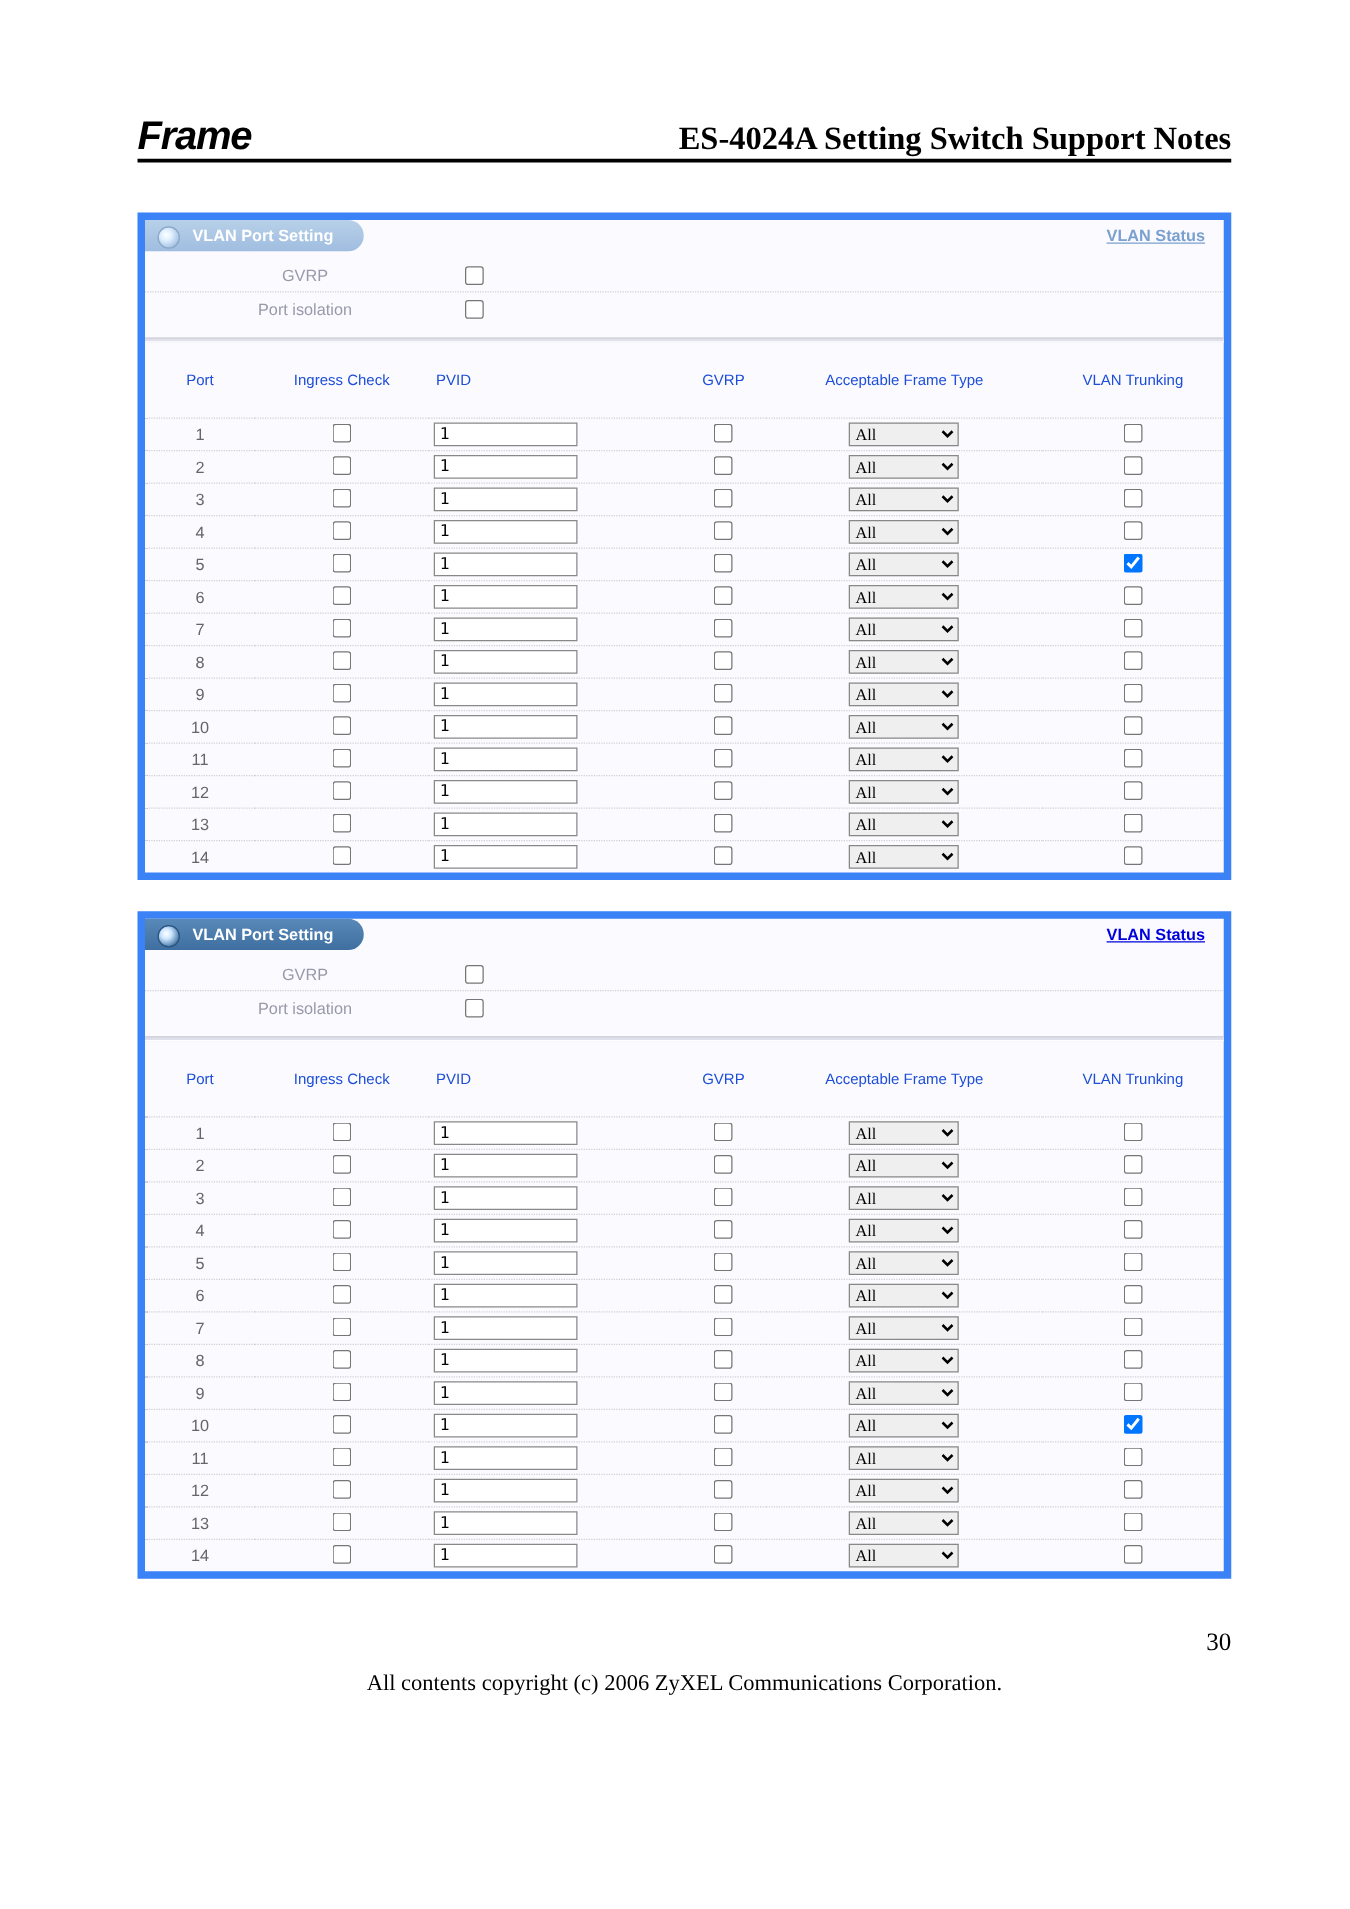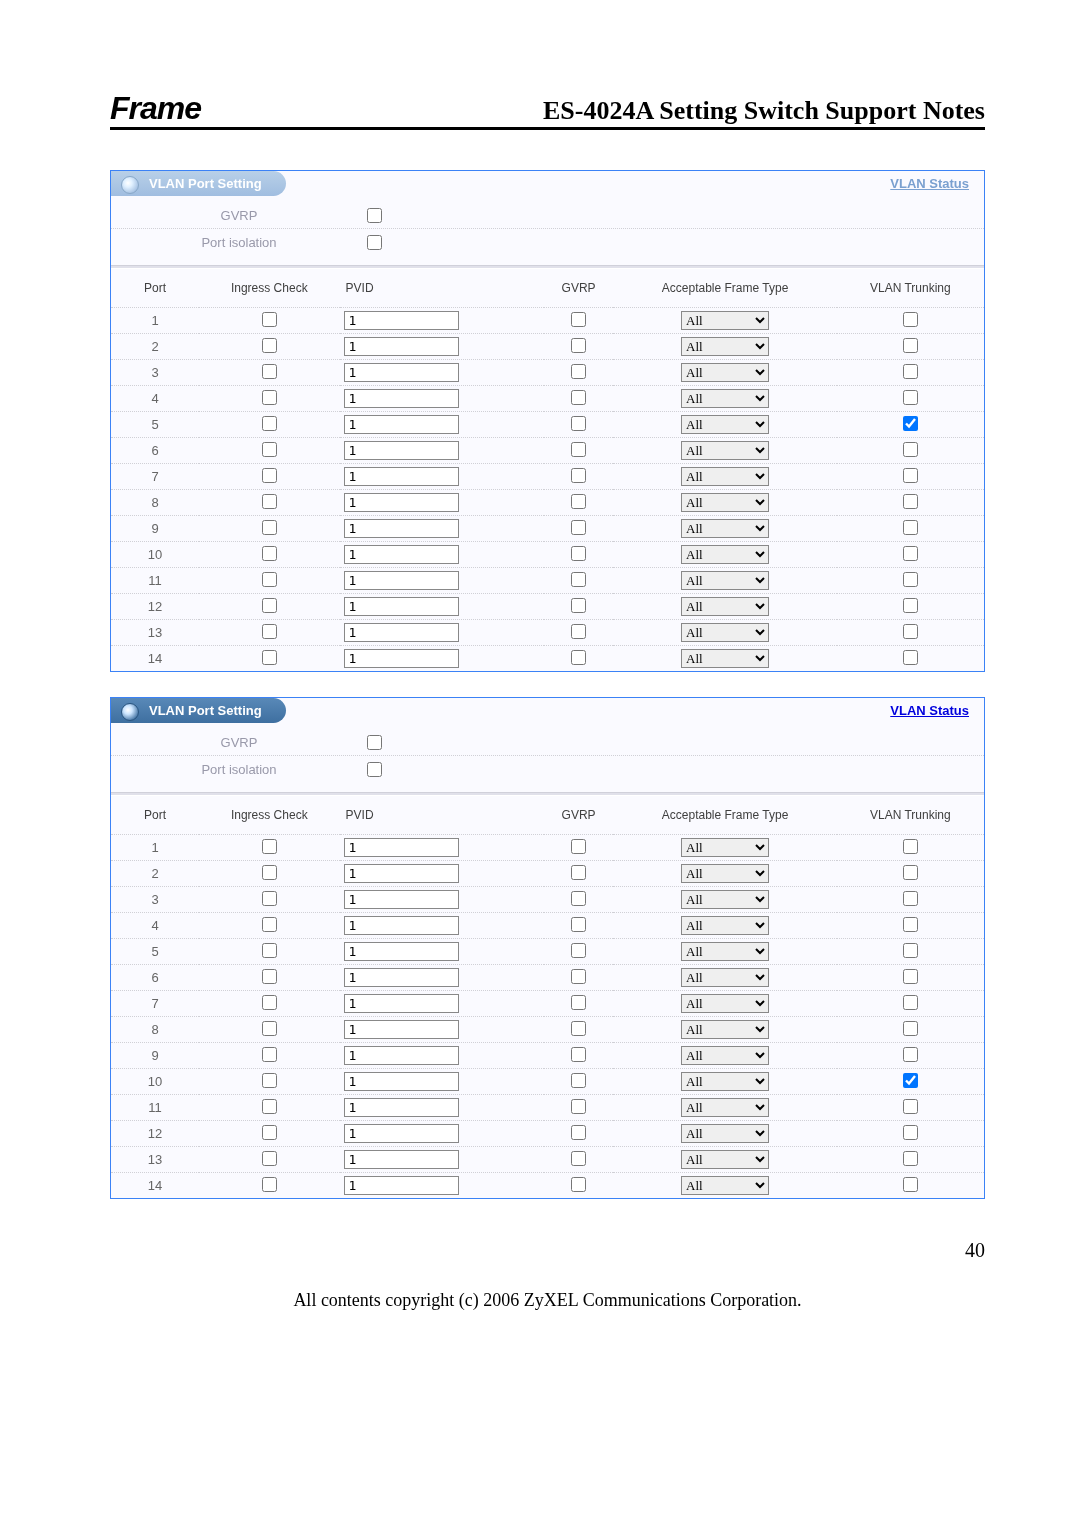--- a/index.html
+++ b/index.html
@@ -1,42 +1,42 @@
 <!DOCTYPE html>
 <html><head>
 <meta charset="utf-8">
 <style>
 body{margin:0;font-family:"Times New Roman",serif;background:#fff;width:1080px;color:#000}
 .page{padding:90px 95px 30px 110px}
 .header{display:flex;justify-content:space-between;align-items:baseline;border-bottom:3px solid #000;margin-bottom:40px}
 .logo{font-family:Arial,sans-serif;font-weight:900;font-style:italic;font-size:32px;letter-spacing:-1px}
 .title{font-weight:700;font-size:26px}
-.panel{border:1px solid #3b82f6;background:#fafaff;font-family:Verdana,Arial,sans-serif;font-size:13px;color:#555;margin-bottom:25px}
+.panel{border:6px solid #3b82f6;background:#fafaff;font-family:Verdana,Arial,sans-serif;font-size:13px;color:#555;margin-bottom:25px}
 .titlebar{display:flex;justify-content:space-between;align-items:center;padding:0 15px 0 0}
 .tab{position:relative;background:linear-gradient(#5989b8,#3e6fa0);color:#fff;font-weight:700;font-size:13px;padding:5px 24px 5px 38px;border-radius:0 20px 20px 0;display:inline-block}
 .tab:before{content:"";position:absolute;left:10px;top:5px;width:16px;height:16px;border-radius:50%;background:radial-gradient(circle at 6px 6px,#fff,#cde6ff 30%,#3e6fa0 80%);border:1px solid #2a5580}
 .tab.faded{background:linear-gradient(#b8d0e8,#a0bde0)}
 .tab.faded:before{background:radial-gradient(circle at 6px 6px,#fff,#e0f0ff 30%,#a0bde0 80%);border-color:#88a8c8}
 .statuslink{color:#00d;text-decoration:underline;font-size:13px;font-weight:700}
 .statuslink.faded{color:#7aa0d0}
 .toprows{padding:6px 0 10px 0}
 .toprow{display:flex;align-items:center;height:26px;border-bottom:1px dotted #d0d0d6}
 .toprow:last-child{border-bottom:none}
 .toprow .lbl{width:256px;text-align:center;color:#99a}
 .hr{height:2px;background:#e0e0ea;border-top:1px solid #d0d0da;border-bottom:1px solid #fff;margin:0}
 table{width:100%;border-collapse:collapse}
-th{color:#404040;font-weight:400;font-size:12px;padding:12px 4px;text-align:center}
+th{color:#1d4ed8;font-weight:400;font-size:12px;padding:23px 4px;text-align:center}
 td{text-align:center;padding:3px 4px;border-top:1px dotted #d0d0d6;color:#666}
 td:first-child,th:first-child{width:80px}
 input[type=checkbox]{width:15px;height:15px;margin:0}
 .pvid{width:105px;border:1px solid #888;font-size:13px;padding:1px 4px;font-family:monospace;background:#fff}
 select{border:1px solid #888;font-size:13px;font-family:"Times New Roman",serif;width:88px;background:#efefef}
 .sect{font-size:22px;margin:10px 0 22px 0}
 .foot{text-align:right;font-size:20px;margin-top:40px}
-.copy{text-align:center;font-size:18px;margin-top:28px}
+.copy{text-align:center;font-size:18px;margin-top:10px}
 </style>
 </head>
 <body>
 
 <div class="page">
   <div class="header">
     <span class="logo">Frame</span>
     <span class="title">ES-4024A Setting Switch Support Notes</span>
   </div>
 
@@ -323,15 +323,15 @@
             <td style="text-align:left"><input class="pvid" value="1" style=""></td>
             <td><input type="checkbox" style=""></td>
             <td><select><option>All</option></select></td>
             <td><input type="checkbox" style=""></td>
           </tr>
         </tbody>
     </table>
   </div>
 
 
-  <div class="foot">40</div>
+  <div class="foot">30</div>
   <div class="copy">All contents copyright (c) 2006 ZyXEL Communications Corporation.</div>
 </div>
 
 </body></html>

